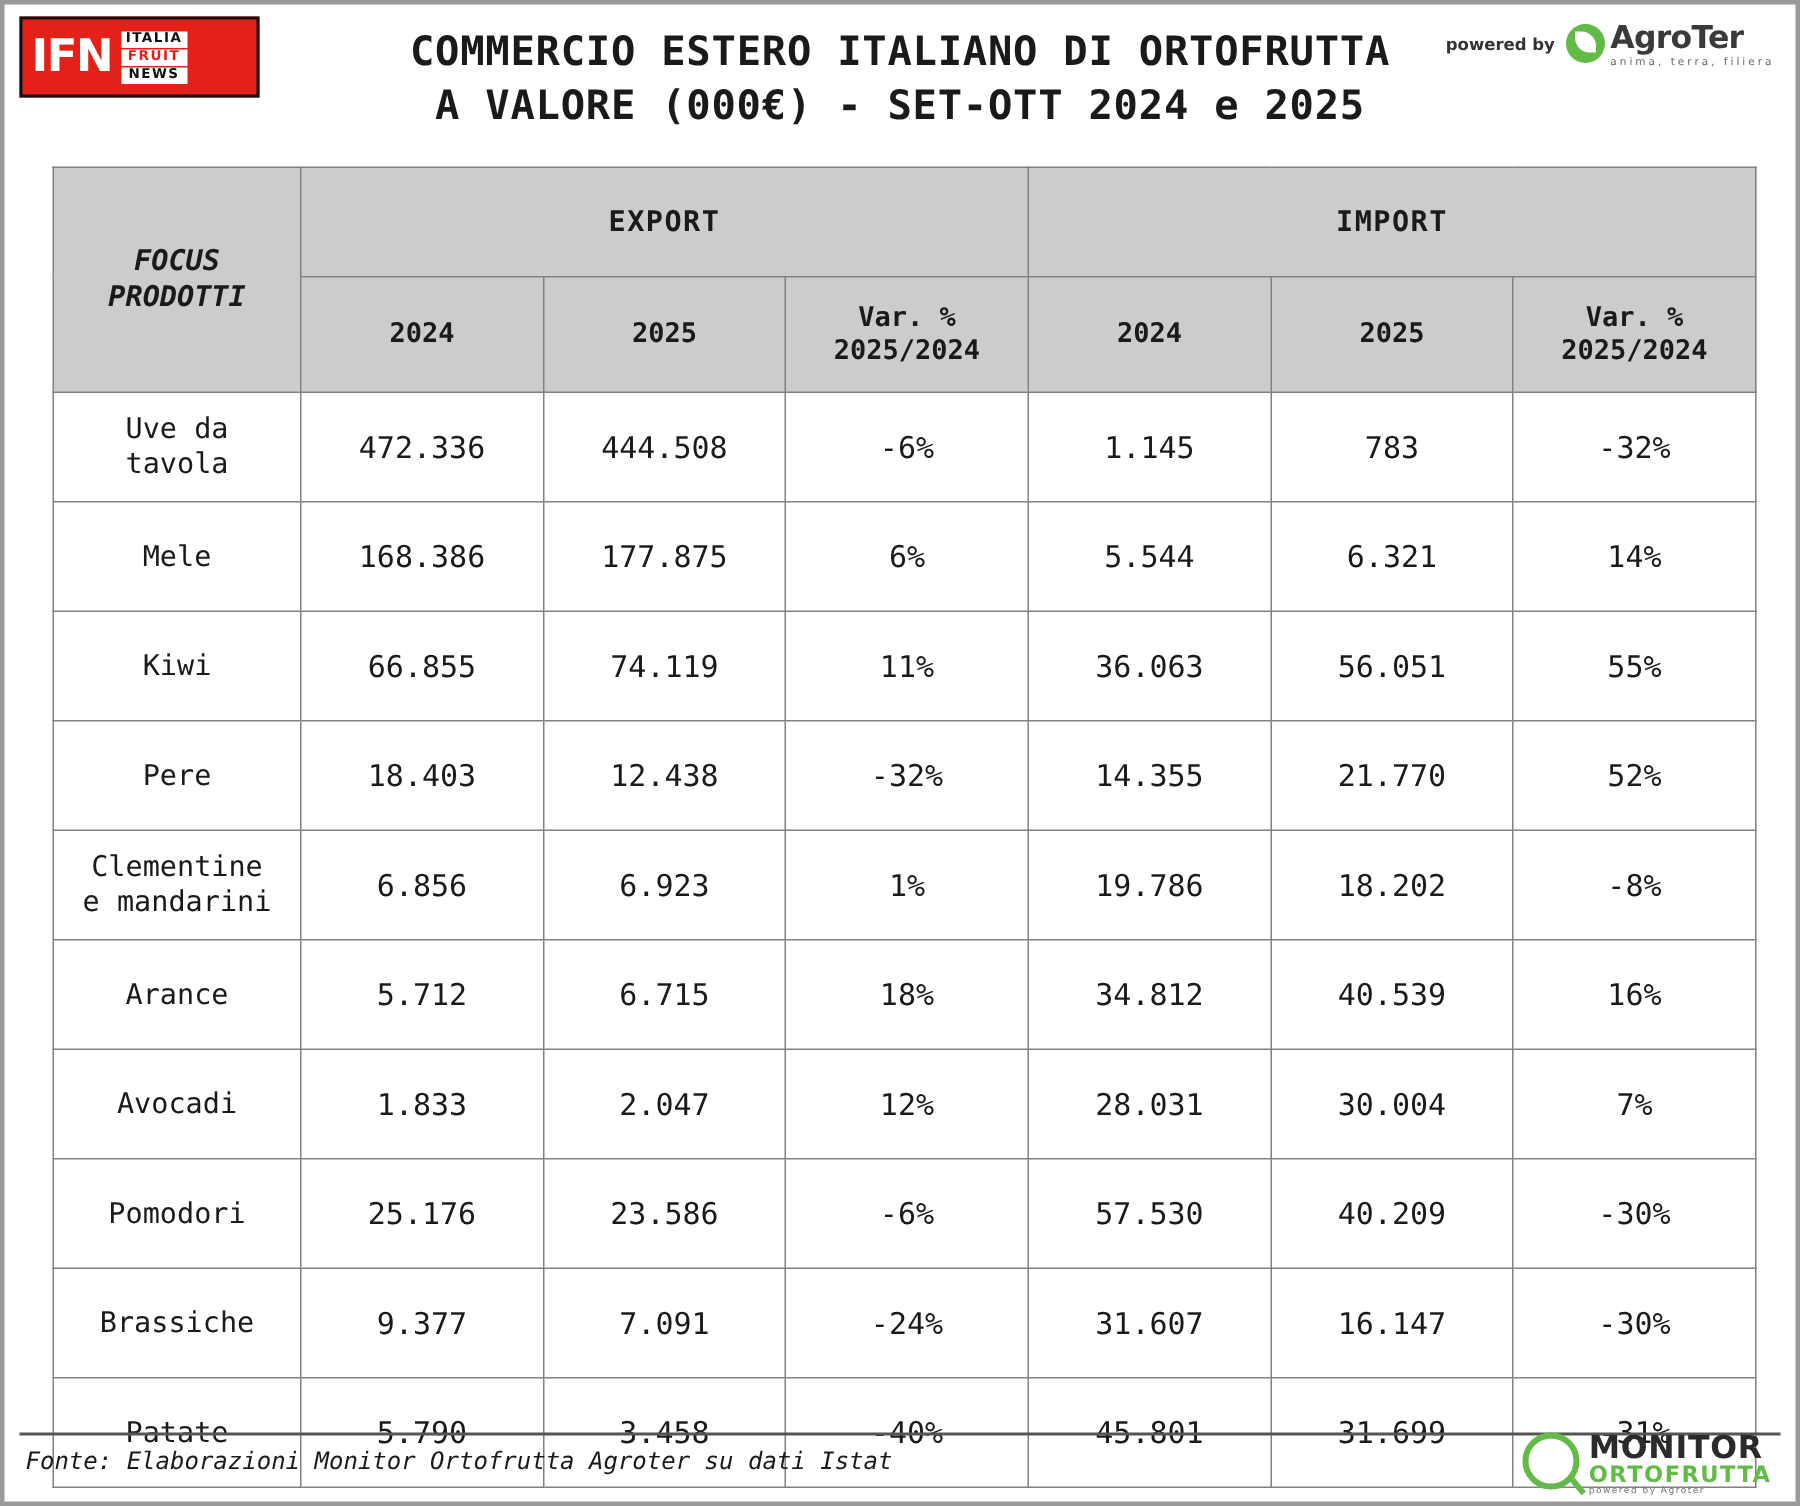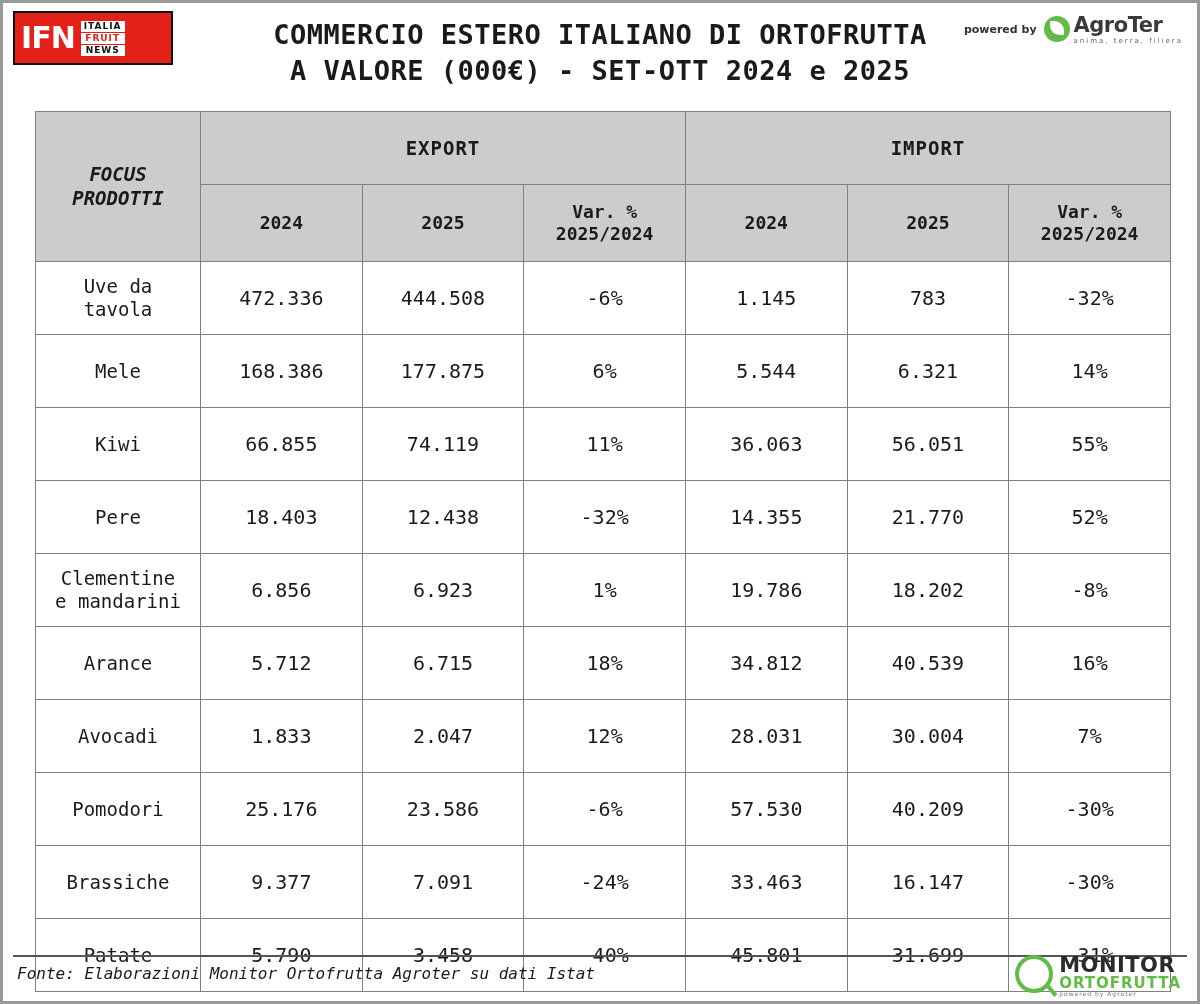--- a/index.html
+++ b/index.html
@@ -417,21 +417,21 @@
           <td class="num">40.209</td>
           <td class="num neg">-30%</td>
         </tr>
         <tr>
           <td class="prod">
             <div>Brassiche</div>
           </td>
           <td class="num">9.377</td>
           <td class="num">7.091</td>
           <td class="num neg">-24%</td>
-          <td class="num">33.463</td>
+          <td class="num">31.607</td>
           <td class="num">16.147</td>
           <td class="num neg">-30%</td>
         </tr>
         <tr>
           <td class="prod">
             <div>Patate</div>
           </td>
           <td class="num">5.790</td>
           <td class="num">3.458</td>
           <td class="num neg">-40%</td>

